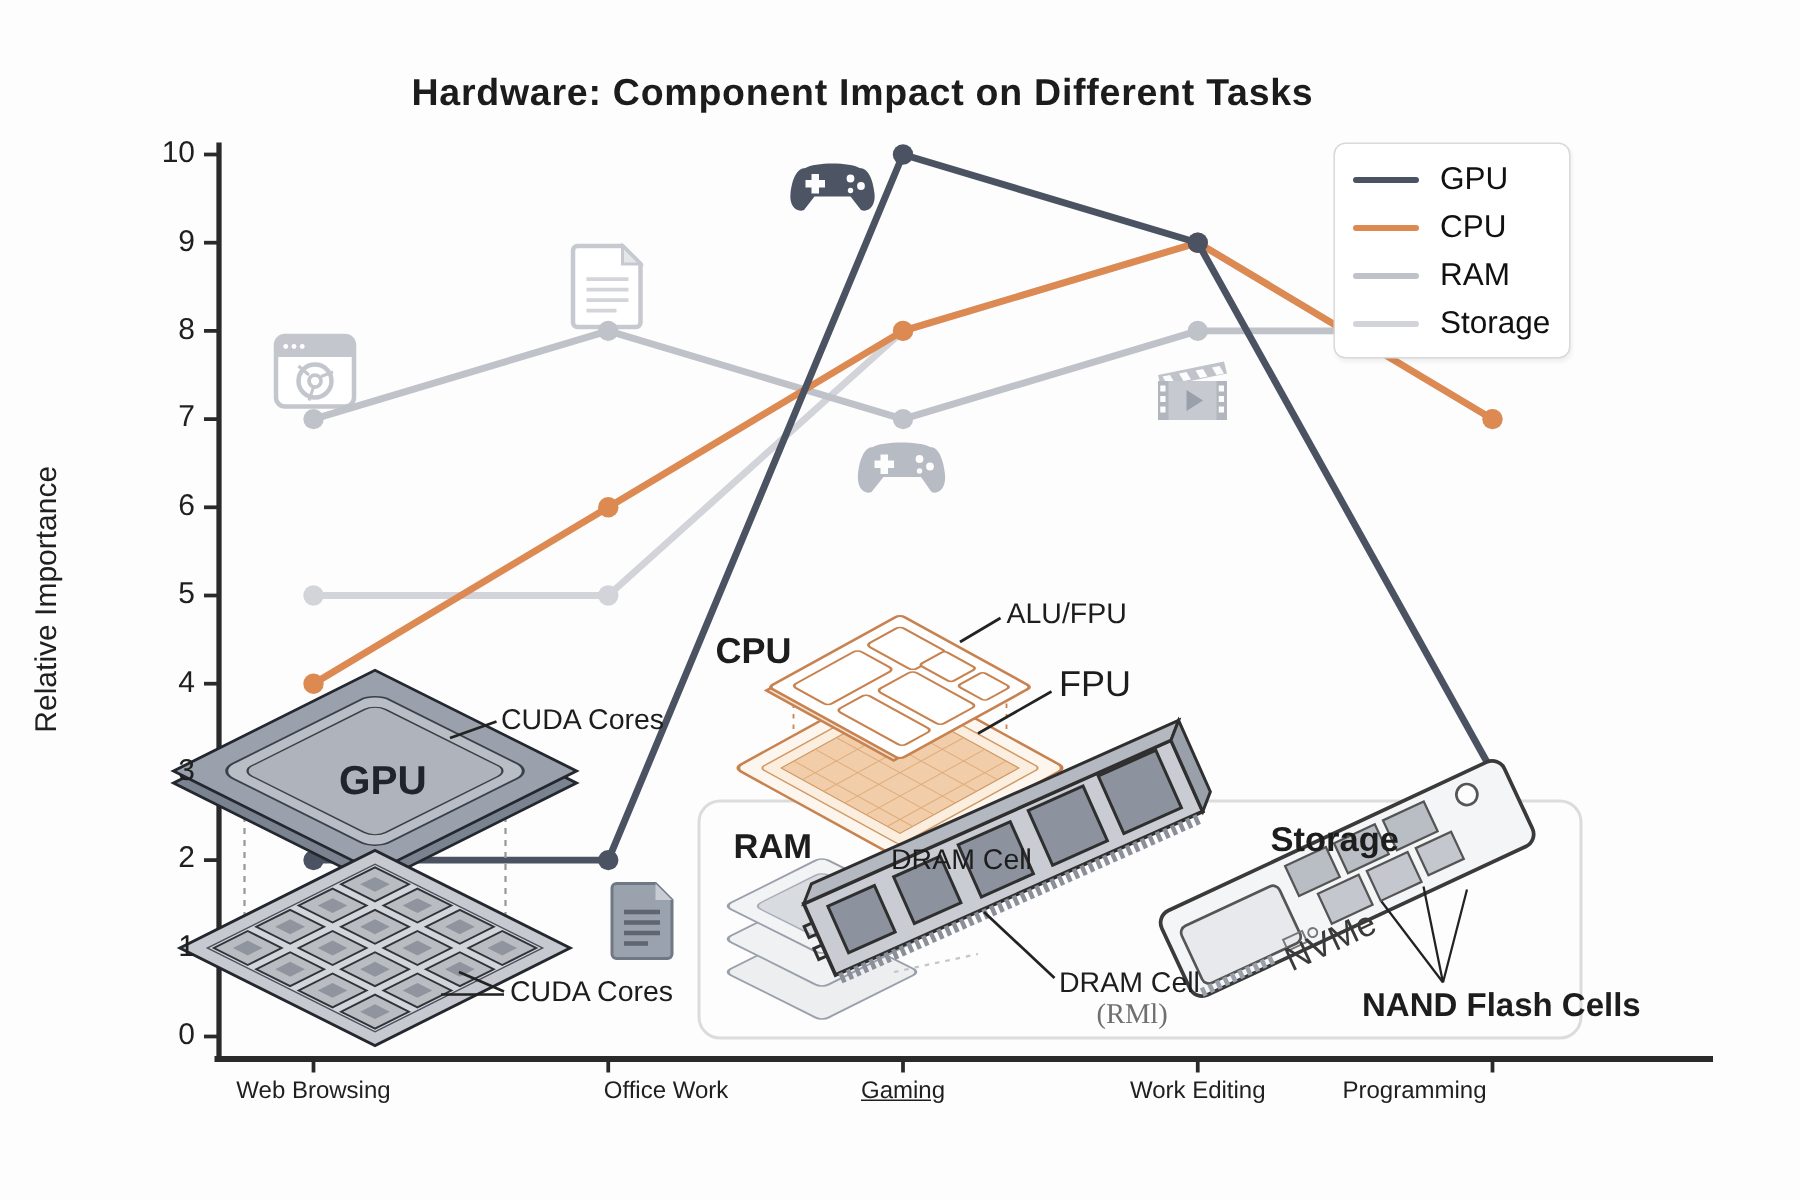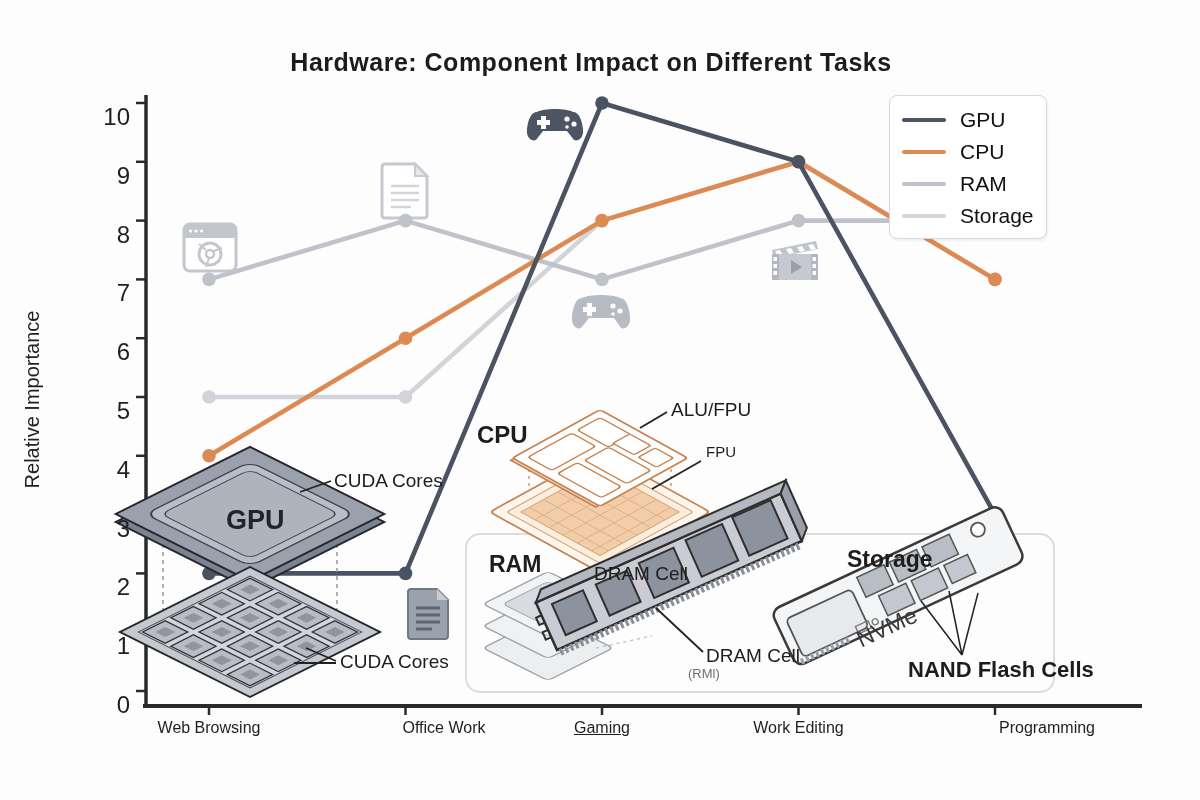--- a/index.html
+++ b/index.html
@@ -1,23 +1,23 @@
 <!DOCTYPE html>
 <html><head>
 <meta charset="utf-8">
 <style>
   html,body{margin:0;padding:0;background:#ffffff;}
   #canvas{position:relative;width:1200px;height:800px;background:#fdfdfd;overflow:hidden;
           font-family:"Liberation Sans", sans-serif;}
   #plot{position:absolute;left:0;top:0;}
-  .title{position:absolute;left:16px;top:48px;width:1150px;text-align:center;
+  .title{position:absolute;left:0;top:48px;width:1150px;text-align:center;
          font-size:25px;font-weight:bold;color:#1c1c1c;letter-spacing:0.5px;}
   .ylab{position:absolute;left:-88px;top:388px;width:240px;text-align:center;
         transform:rotate(-90deg);font-size:20px;color:#1f1f1f;}
-  .ytick{position:absolute;width:36px;text-align:right;font-size:24px;color:#1f1f1f;margin-top:12px;}
+  .ytick{position:absolute;width:36px;text-align:right;font-size:20px;color:#1f1f1f;}
   .xtick{position:absolute;width:160px;text-align:center;font-size:16px;color:#1f1f1f;}
   .legend{position:absolute;left:889px;top:95px;width:156px;background:#ffffff;
           border:1.5px solid #d9d9d9;border-radius:8px;box-shadow:1px 2px 3px rgba(0,0,0,0.06);
           padding:8px 0 6px 0;z-index:5;}
   .lrow{display:flex;align-items:center;height:32px;padding-left:12px;}
   .lswatch{width:44px;height:4.5px;border-radius:2px;margin-right:14px;flex:0 0 auto;}
   .lname{font-size:21px;color:#111;}
   .anno{position:absolute;color:#1d1d1d;white-space:nowrap;z-index:4;}
 </style>
 </head>
@@ -275,37 +275,37 @@
         <div class="lswatch" style="background: rgb(210, 212, 217);"></div>
         <div class="lname">Storage</div>
       </div>
     </div>
 
   <div class="anno" style="left:226px;top:505px;font-size:27px;font-weight:bold;color:#20242c;">GPU</div>
   <div class="anno" style="left:334px;top:470px;font-size:19px;">CUDA Cores</div>
   <div class="anno" style="left:340px;top:651px;font-size:19px;">CUDA Cores</div>
   <div class="anno" style="left:477px;top:421px;font-size:24px;font-weight:bold;">CPU</div>
   <div class="anno" style="left:671px;top:399px;font-size:19px;font-weight:normal;">ALU/FPU</div>
-  <div class="anno" style="left:706px;top:443px;font-size:15px;">FPU</div>
+  <div class="anno" style="left:706px;top:443px;font-size:24px;">FPU</div>
   <div class="anno" style="left:489px;top:551px;font-size:23px;font-weight:bold;">RAM</div>
   <div class="anno" style="left:594px;top:563px;font-size:19px;">DRAM Cell</div>
   <div class="anno" style="left:706px;top:645px;font-size:19px;">DRAM Cell</div>
-  <div class="anno" style="left:688px;top:666px;font-size:13px;color:#6f6f6f;">(RMl)</div>
+  <div class="anno" style="left:731px;top:666px;font-size:19px;color:#6f6f6f;font-family:Liberation Serif, serif;">(RMl)</div>
   <div class="anno" style="left:847px;top:546px;font-size:23px;font-weight:bold;">Storage</div>
   <div class="anno" style="left:855px;top:614px;font-size:23px;color:#3a3a3a;transform:rotate(-25deg);">NVMe</div>
   <div class="anno" style="left:908px;top:657px;font-size:22px;font-weight:bold;">NAND Flash Cells</div>
 <div class="ytick" style="left: 94px; top: 679px;">0</div>
     <div class="ytick" style="left: 94px; top: 620.2px;">1</div>
     <div class="ytick" style="left: 94px; top: 561.4px;">2</div>
     <div class="ytick" style="left: 94px; top: 502.6px;">3</div>
     <div class="ytick" style="left: 94px; top: 443.8px;">4</div>
     <div class="ytick" style="left: 94px; top: 385px;">5</div>
     <div class="ytick" style="left: 94px; top: 326.2px;">6</div>
     <div class="ytick" style="left: 94px; top: 267.4px;">7</div>
     <div class="ytick" style="left: 94px; top: 208.6px;">8</div>
     <div class="ytick" style="left: 94px; top: 149.8px;">9</div>
     <div class="ytick" style="left: 94px; top: 91px;">10</div>
     <div class="xtick" style="left: 129px; top: 719px;">Web Browsing</div>
     <div class="xtick" style="left: 325.5px; top: 719px; text-align: right;">Office Work</div>
     <div class="xtick" style="left: 522px; top: 719px; text-decoration: underline;">Gaming</div>
     <div class="xtick" style="left: 718.5px; top: 719px;">Work Editing</div>
-    <div class="xtick" style="left: 967px; top: 719px;">Programming</div>
+    <div class="xtick" style="left: 863px; top: 719px;">Programming</div>
   </div>
 
 </body></html>

